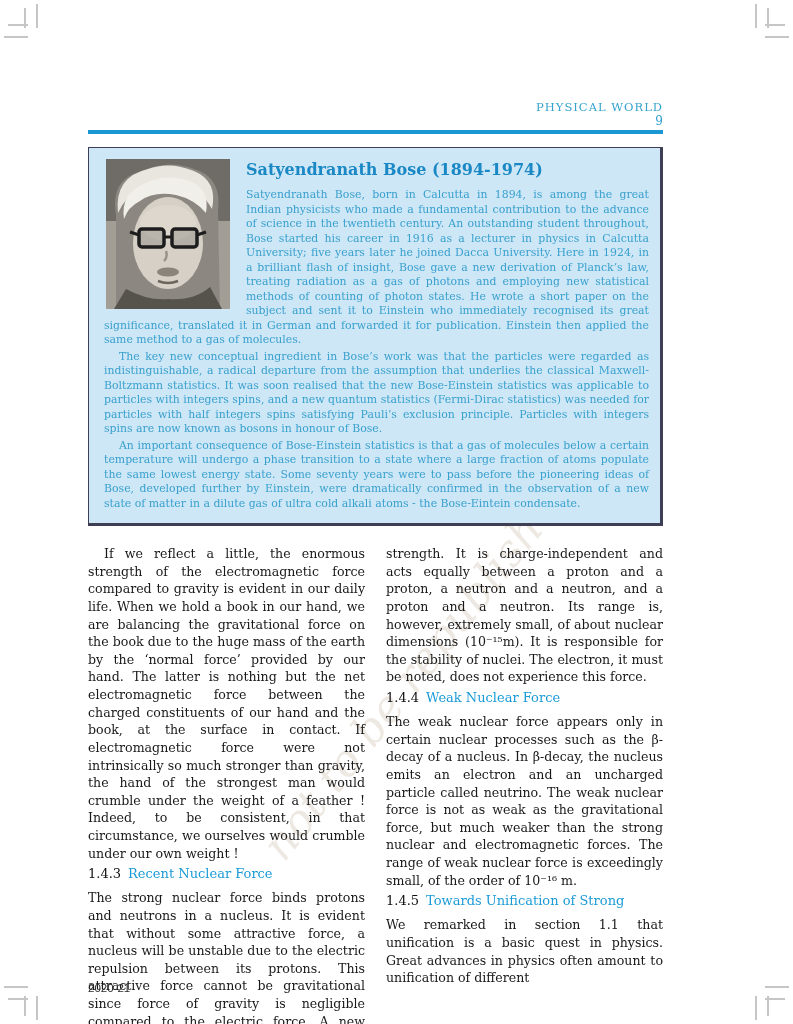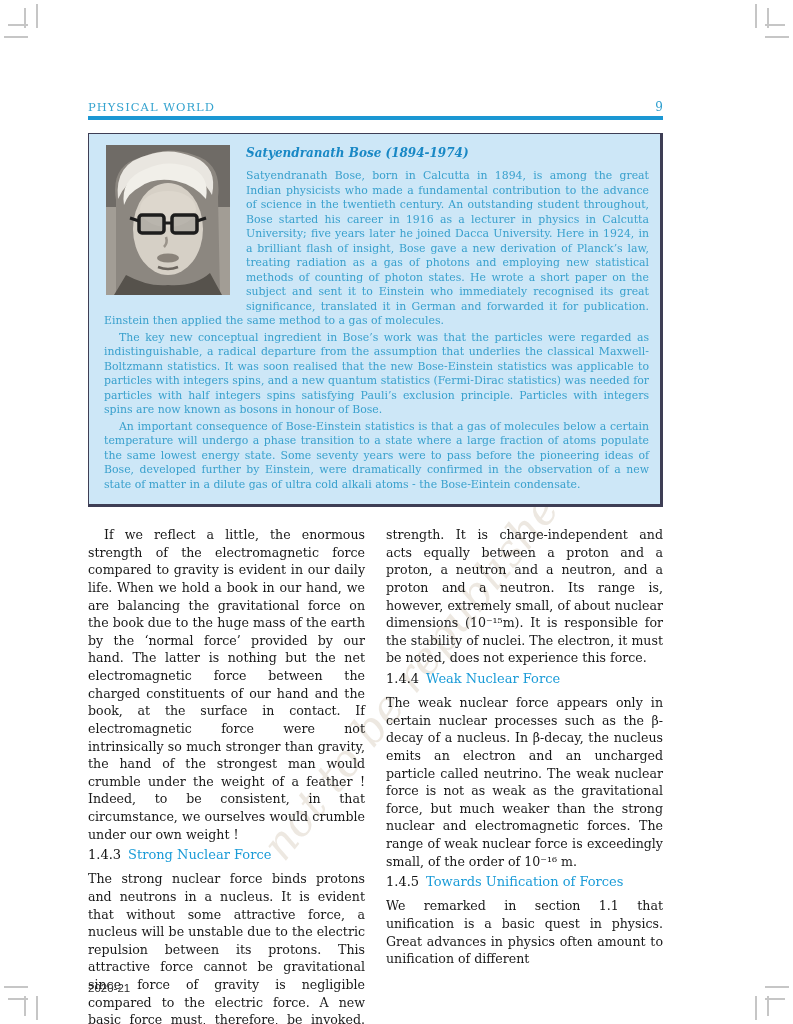--- a/index.html
+++ b/index.html
@@ -8,30 +8,30 @@
   
   .crop{position:absolute;background:#c6c6c6;}
   
   .wm{position:absolute;color:rgba(195,180,155,0.30);font-style:italic;
       font-family:"DejaVu Serif",serif;white-space:nowrap;pointer-events:none;z-index:0;}
   #wm1{left:430px;top:330px;font-size:46px;transform:rotate(-52deg);}
   #wm2{left:180px;top:640px;font-size:44px;transform:rotate(-52deg);}
   
   #content{position:absolute;left:88px;top:100px;width:575px;z-index:1;}
   
-  #running-head{display:flex;justify-content:space-between;align-items:flex-end;}
+  #running-head{display:flex;justify-content:space-between;align-items:flex-end;flex-direction:column;}
   #head-title{color:#35a3cf;font-size:11.5px;letter-spacing:1px;}
   #page-num{color:#2f9fcf;font-size:12px;}
   #head-rule{height:4px;background:#1b97d3;margin-top:2px;}
   
   #bose-box{margin-top:13px;background:#cde7f7;border:1.6px solid #3e3e55;
             border-right-width:3px;border-bottom-width:3px;
             padding:8px 11px 10px 11px;color:#39a0cd;}
   #bose-photo{float:left;width:124px;height:150px;margin:3px 16px 6px 6px;display:block;}
-  #bose-title{color:#1988c5;font-weight:bold;font-style:italic;font-size:12px;
+  #bose-title{color:#1988c5;font-weight:bold;font-size:16px;
               margin:4px 0 9px 0;}
   .box-para{font-size:10.9px;line-height:1.33;text-align:justify;margin:0 0 2px 4px;}
   .box-para.indent{text-indent:15px;}
   
   #columns{display:flex;gap:21px;margin-top:19px;color:#191919;}
   .col{flex:1;min-width:0;}
   .body-para{font-size:12.6px;line-height:1.40;text-align:justify;margin:0 0 3px 0;}
   .body-para.indent{text-indent:16px;}
   .sec-head{font-size:13px;font-weight:normal;margin:4px 0 8px 0;}
   .sec-num{color:#111111;margin-right:7px;}
@@ -99,33 +99,33 @@
       <p class="box-para">Satyendranath Bose, born in Calcutta in 1894, is among the great Indian physicists who made a fundamental contribution to the advance of science in the twentieth century. An outstanding student throughout, Bose started his career in 1916 as a lecturer in physics in Calcutta University; five years later he joined Dacca University.  Here in 1924, in a brilliant flash of insight, Bose gave a new derivation of Planck’s law, treating radiation as a gas of photons and employing new statistical methods of counting of photon states. He wrote a short paper on the subject and sent it to Einstein who immediately recognised its great significance, translated it in German and forwarded it for publication.  Einstein then applied the same method to a gas of molecules.</p>
       <p class="box-para indent">The key new conceptual ingredient in Bose’s work was that the particles were regarded as indistinguishable, a radical departure from the assumption that underlies the classical Maxwell-Boltzmann statistics. It was soon realised that the new Bose-Einstein statistics was applicable to particles with integers spins, and a new quantum statistics (Fermi-Dirac statistics) was needed for particles with half integers spins satisfying Pauli’s exclusion principle. Particles with integers spins are now known as bosons in honour of Bose.</p>
       <p class="box-para indent">An important consequence of Bose-Einstein statistics is that a gas of molecules below a certain temperature will undergo a phase transition to a state where a large fraction of atoms populate the same lowest energy state. Some seventy years were to pass before the pioneering ideas of Bose, developed further by Einstein, were dramatically confirmed in the observation of a new state of matter in a dilute gas of ultra cold alkali atoms - the Bose-Eintein  condensate.</p>
     </div>
 
     <div id="columns">
 
       <div class="col">
         <p class="body-para indent">If we reflect a little, the enormous strength of the electromagnetic force compared to gravity is evident in our daily life.  When we hold a book in our hand, we are balancing the gravitational force on the book due to the huge mass of the earth by the ‘normal force’ provided by our hand.  The latter is nothing but the net electromagnetic force between the charged constituents of our hand and the book, at the surface in contact. If electromagnetic force were not intrinsically so much stronger than gravity, the hand of the strongest man would crumble under the weight of a feather ! Indeed, to be consistent, in that circumstance, we ourselves would crumble under our own weight !</p>
         <div class="sec-head">
-          <span class="sec-num">1.4.3</span><span class="sec-title">Strong Nuclear Force</span>
+          <span class="sec-num">1.4.3</span><span class="sec-title">Recent Nuclear Force</span>
         </div>
         <p class="body-para">The strong nuclear force binds protons and neutrons in a nucleus. It is evident that without some attractive force, a nucleus will be unstable due to the electric repulsion between its protons. This attractive force cannot be gravitational since force of gravity is negligible compared to the electric force. A new basic force must, therefore, be  invoked. The strong nuclear force  is  the strongest of all fundamental forces, about 100 times the electromagnetic force in</p>
       </div>
 
       <div class="col">
         <p class="body-para">strength.  It is charge-independent and acts equally between a proton and a proton, a neutron and a neutron, and a proton and a neutron. Its range is, however, extremely small, of about nuclear dimensions (10⁻¹⁵m). It is responsible for the stability of nuclei. The electron, it must be noted, does not experience this force.</p>
         <div class="sec-head">
           <span class="sec-num">1.4.4</span><span class="sec-title">Weak Nuclear Force</span>
         </div>
         <p class="body-para">The weak nuclear force appears only in certain nuclear processes such as the β-decay of a nucleus. In β-decay, the nucleus emits an electron and an uncharged particle called neutrino.  The weak nuclear force is not as weak as the gravitational force, but much weaker than the strong nuclear and electromagnetic forces. The range of weak nuclear force is exceedingly small, of the order of 10⁻¹⁶ m.</p>
         <div class="sec-head">
-          <span class="sec-num">1.4.5</span><span class="sec-title">Towards Unification of  Forces</span>
+          <span class="sec-num">1.4.5</span><span class="sec-title">Towards Unification of  Strong</span>
         </div>
         <p class="body-para">We remarked in section 1.1 that unification is a basic quest in physics. Great advances in physics often amount to unification of different</p>
       </div>
 
     </div>
   </div>
 
   <div id="footer">2020-21</div>
 
 </div>

